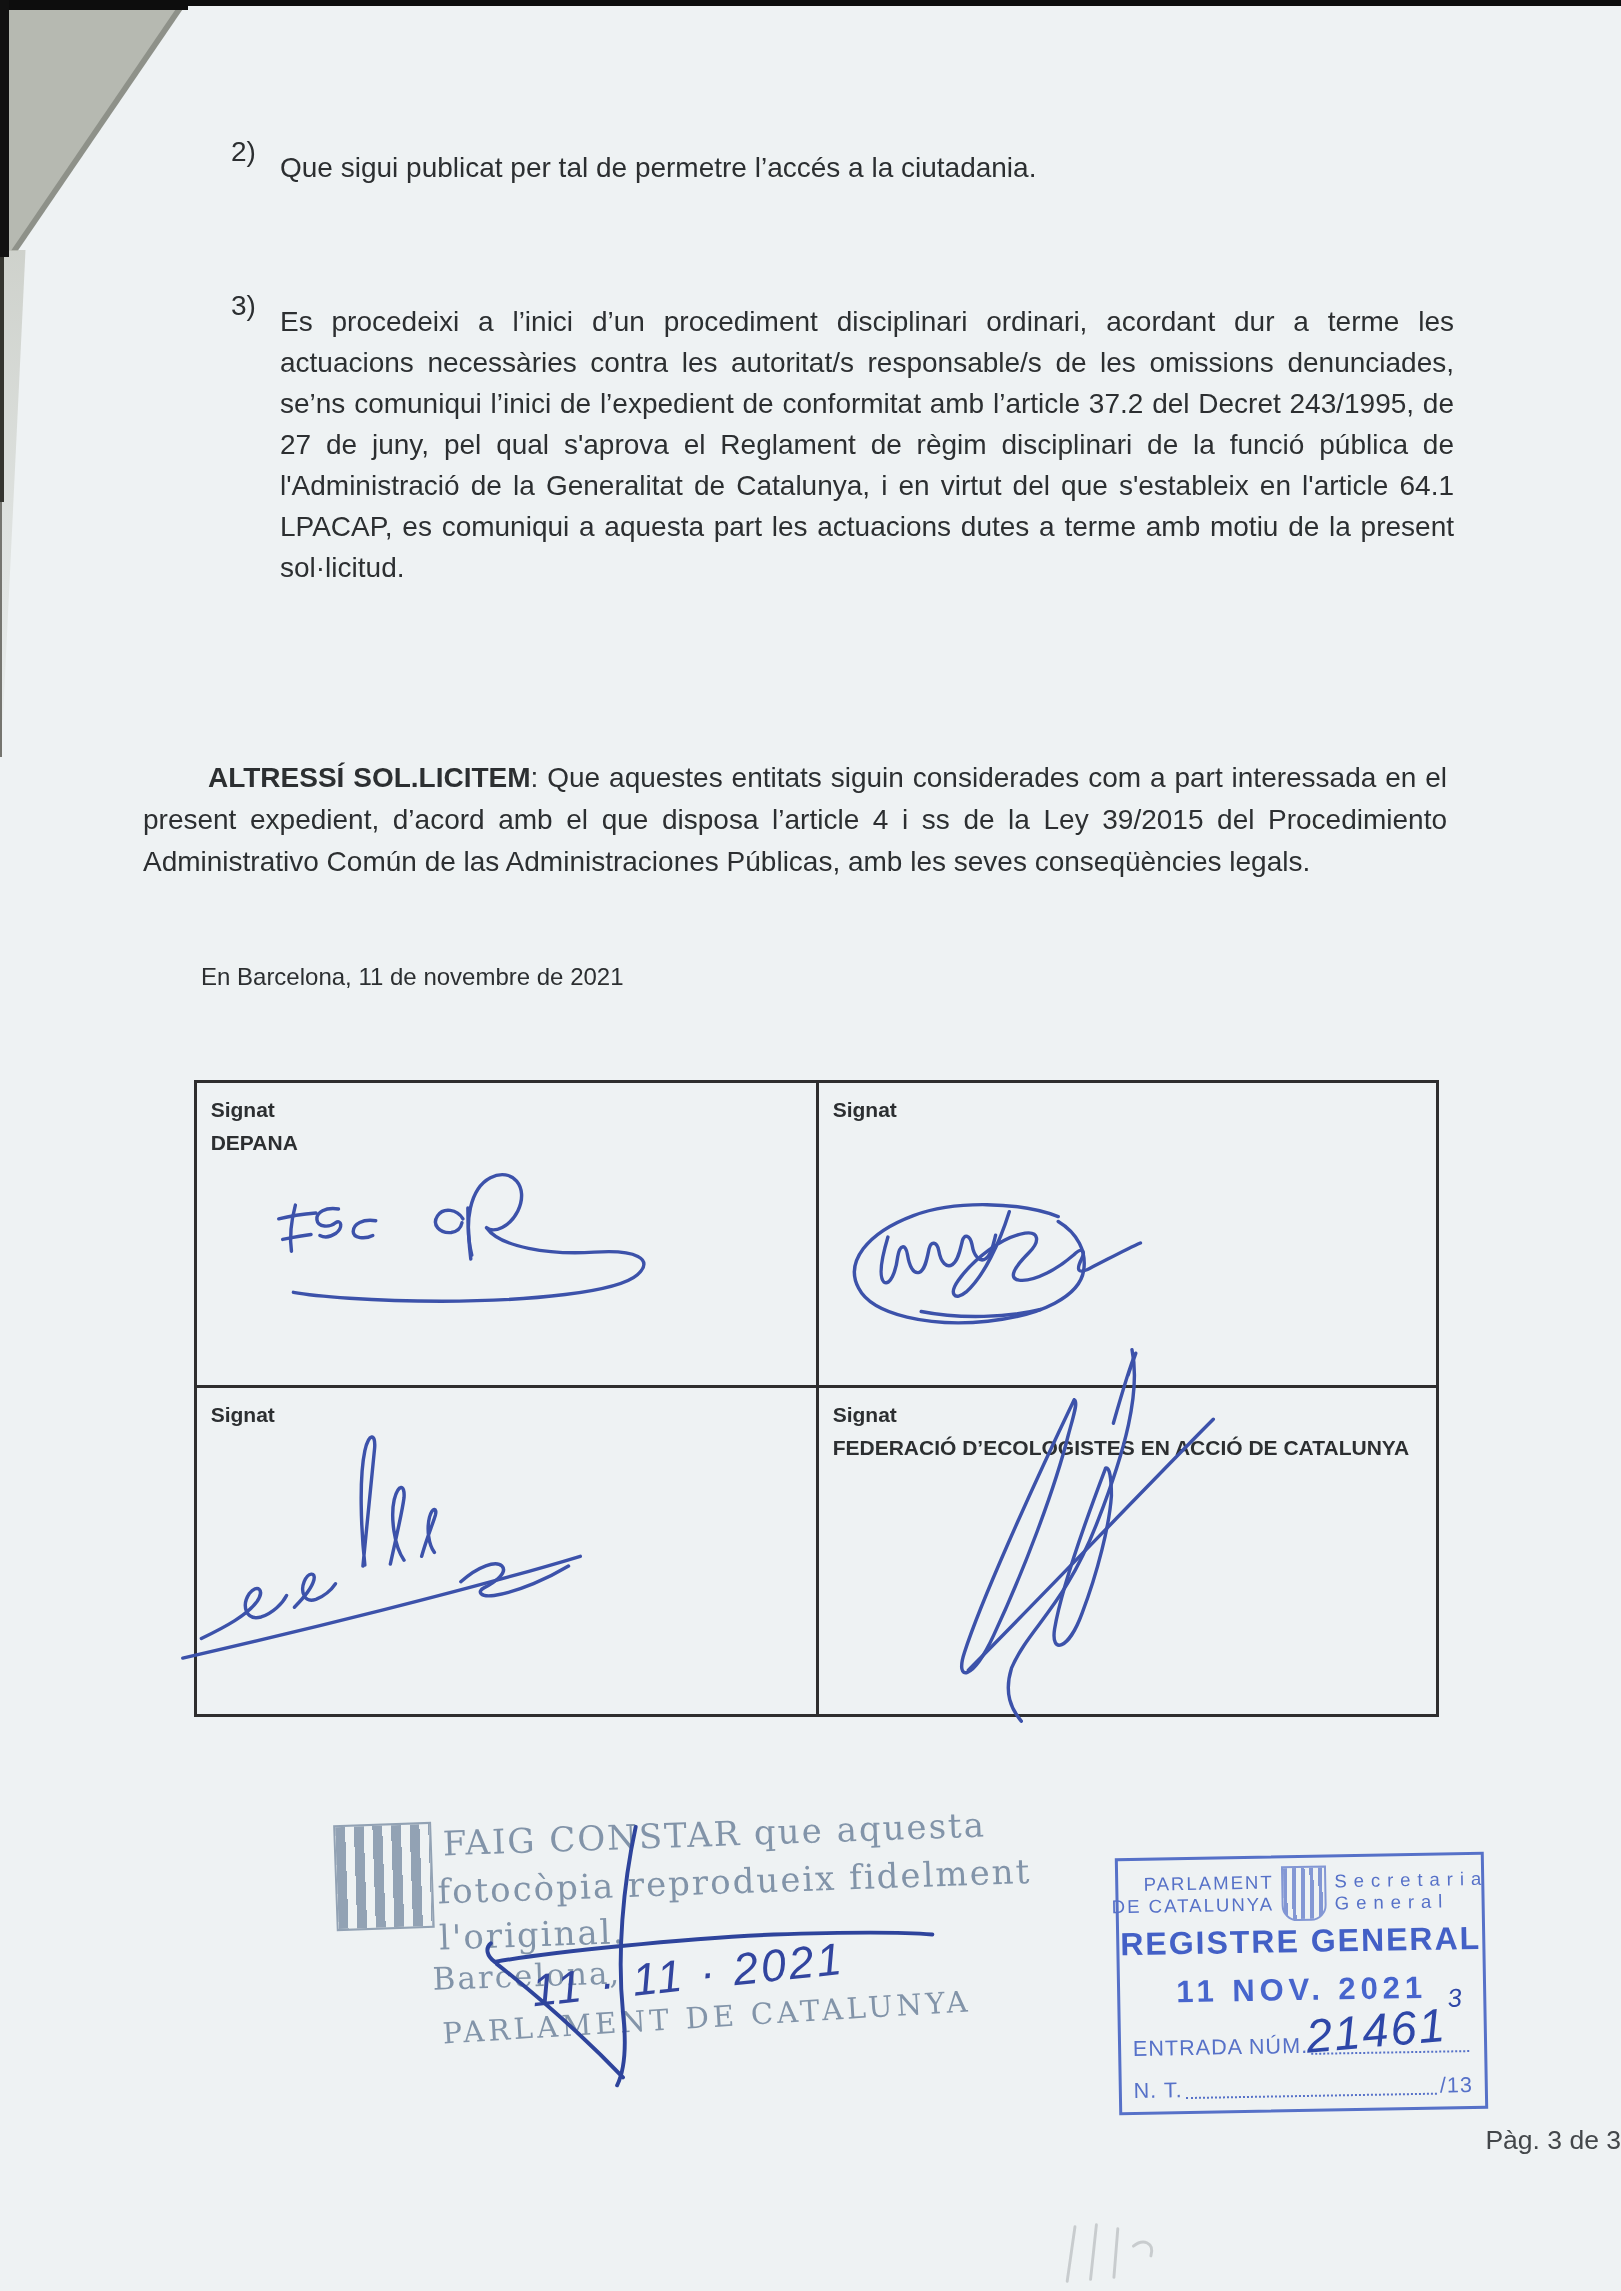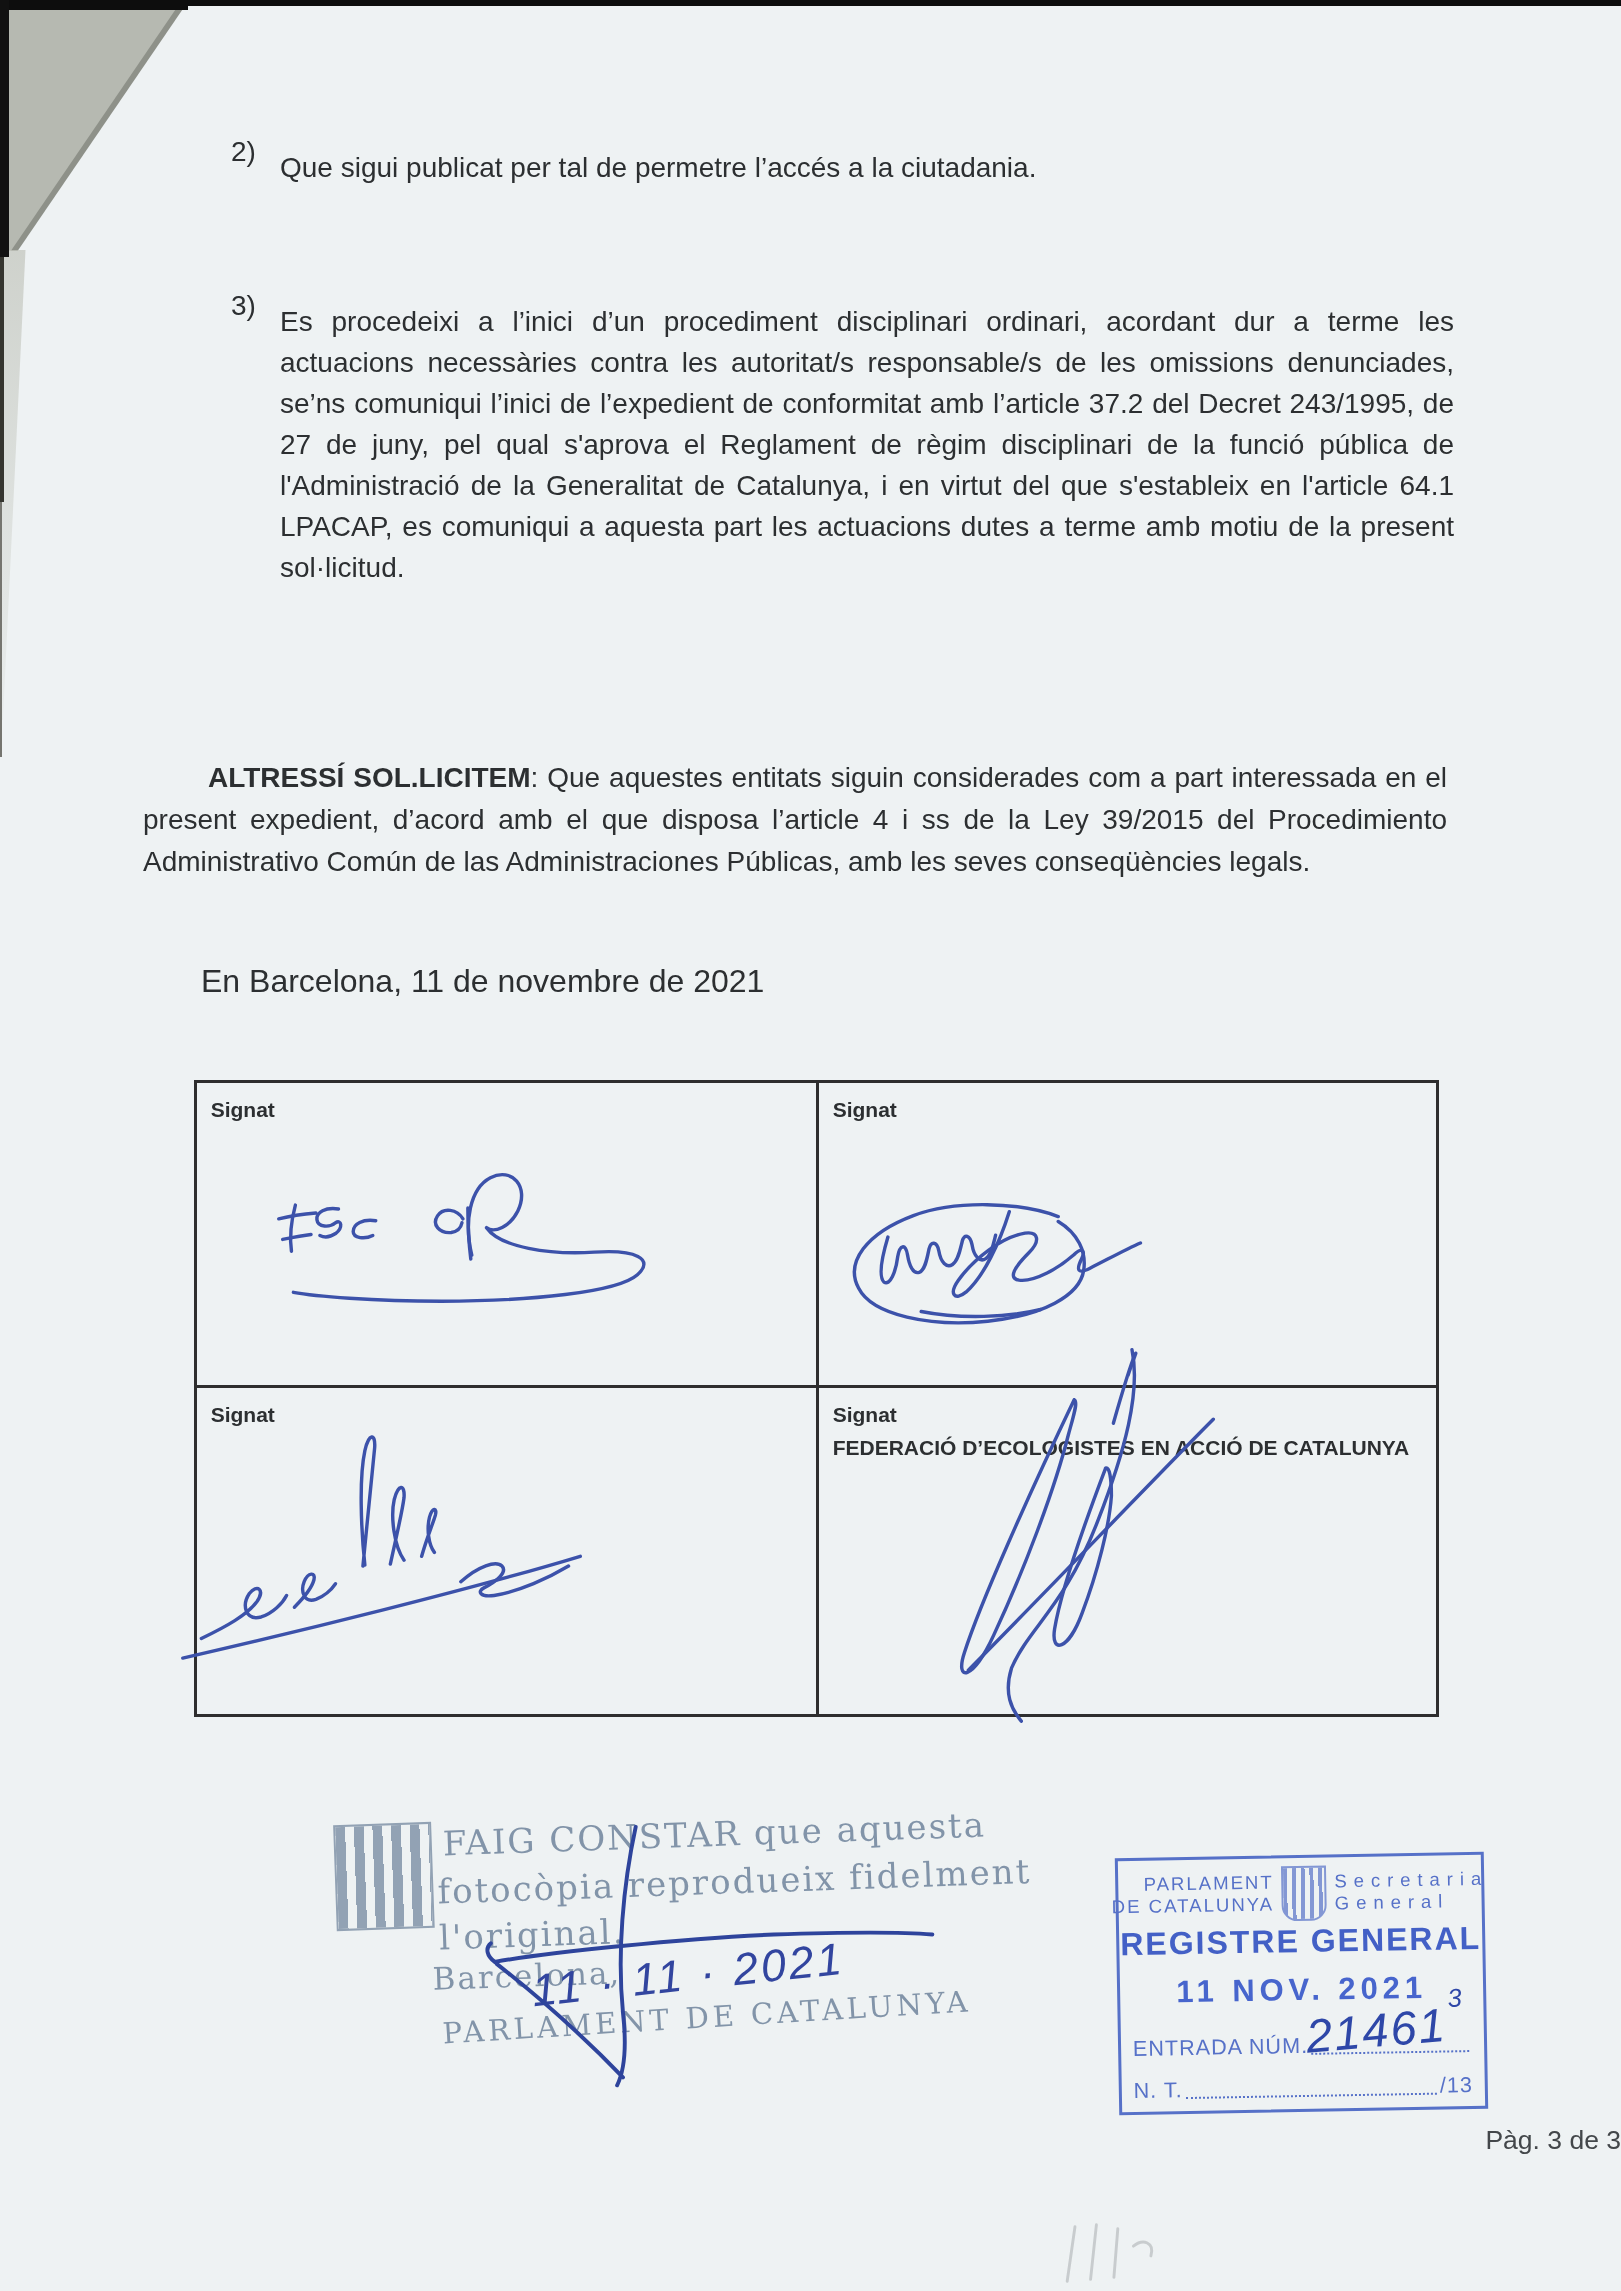--- a/index.html
+++ b/index.html
@@ -24,21 +24,21 @@
   
   .numbered{position:absolute;display:flex;font-size:28px;line-height:41px;}
   #item2{left:231px;top:131px;}
   #item3{left:231px;top:285px;}
   .numbered .num{flex:none;width:33px;}
   .numbered p{margin:16px;width:1174px;text-align:justify;}
   #item2 p{text-align:left;}
   #altressi{position:absolute;left:135px;top:749px;width:1304px;margin:8px;
     font-size:28px;line-height:42px;text-align:justify;text-indent:65px;}
   #altressi .lead{font-weight:bold;}
-  #dateline{position:absolute;left:201px;top:963px;font-size:32px;}
+  #dateline{position:absolute;left:201px;top:963px;font-size:24px;}
   
   #sigtable{position:absolute;left:194px;top:1080px;width:1245px;height:637px;
     border:3.9px solid #2e2e2e;box-sizing:border-box;
     display:grid;grid-template-columns:619px 1fr;grid-template-rows:305px 1fr;}
   .cell{box-sizing:border-box;padding:9.8px 13.7px;font-weight:bold;font-size:21px;line-height:33px;}
   .cell.cr{border-left:3.9px solid #2e2e2e;}
   .cell.cb{border-bottom:3.9px solid #2e2e2e;}
   .cell .entity{max-width:588px;}
   
   svg.ink{position:absolute;overflow:visible;}
@@ -107,20 +107,21 @@
     <p>Es procedeixi a l’inici d’un procediment disciplinari ordinari, acordant dur a terme les actuacions necessàries contra les autoritat/s responsable/s de les omissions denunciades, se’ns comuniqui l’inici de l’expedient de conformitat amb l’article 37.2 del Decret 243/1995, de 27 de juny, pel qual s'aprova el Reglament de règim disciplinari de la funció pública de l'Administració de la Generalitat de Catalunya, i en virtut del que s'estableix en l'article 64.1 LPACAP, es comuniqui a aquesta part les actuacions dutes a terme amb motiu de la present sol·licitud.</p>
   </div>
 
   <p id="altressi"><span class="lead">ALTRESSÍ SOL.LICITEM</span><span>: Que aquestes entitats siguin considerades com a part interessada en el present expedient, d’acord amb el que disposa l’article 4 i ss de la Ley 39/2015 del Procedimiento Administrativo Común de las Administraciones Públicas, amb les seves conseqüències legals.</span></p>
 
   <div id="dateline">En Barcelona, 11 de novembre  de 2021</div>
 
   <div id="sigtable">
     <div class="cell cb">
       <div>Signat</div>
+      <div class="entity">DEPANA</div>
     </div>
     <div class="cell cr cb">
       <div>Signat</div>
     </div>
     <div class="cell">
       <div>Signat</div>
     </div>
     <div class="cell cr">
       <div>Signat</div>
       <div class="entity">FEDERACIÓ D’ECOLOGISTES EN ACCIÓ DE CATALUNYA</div>

